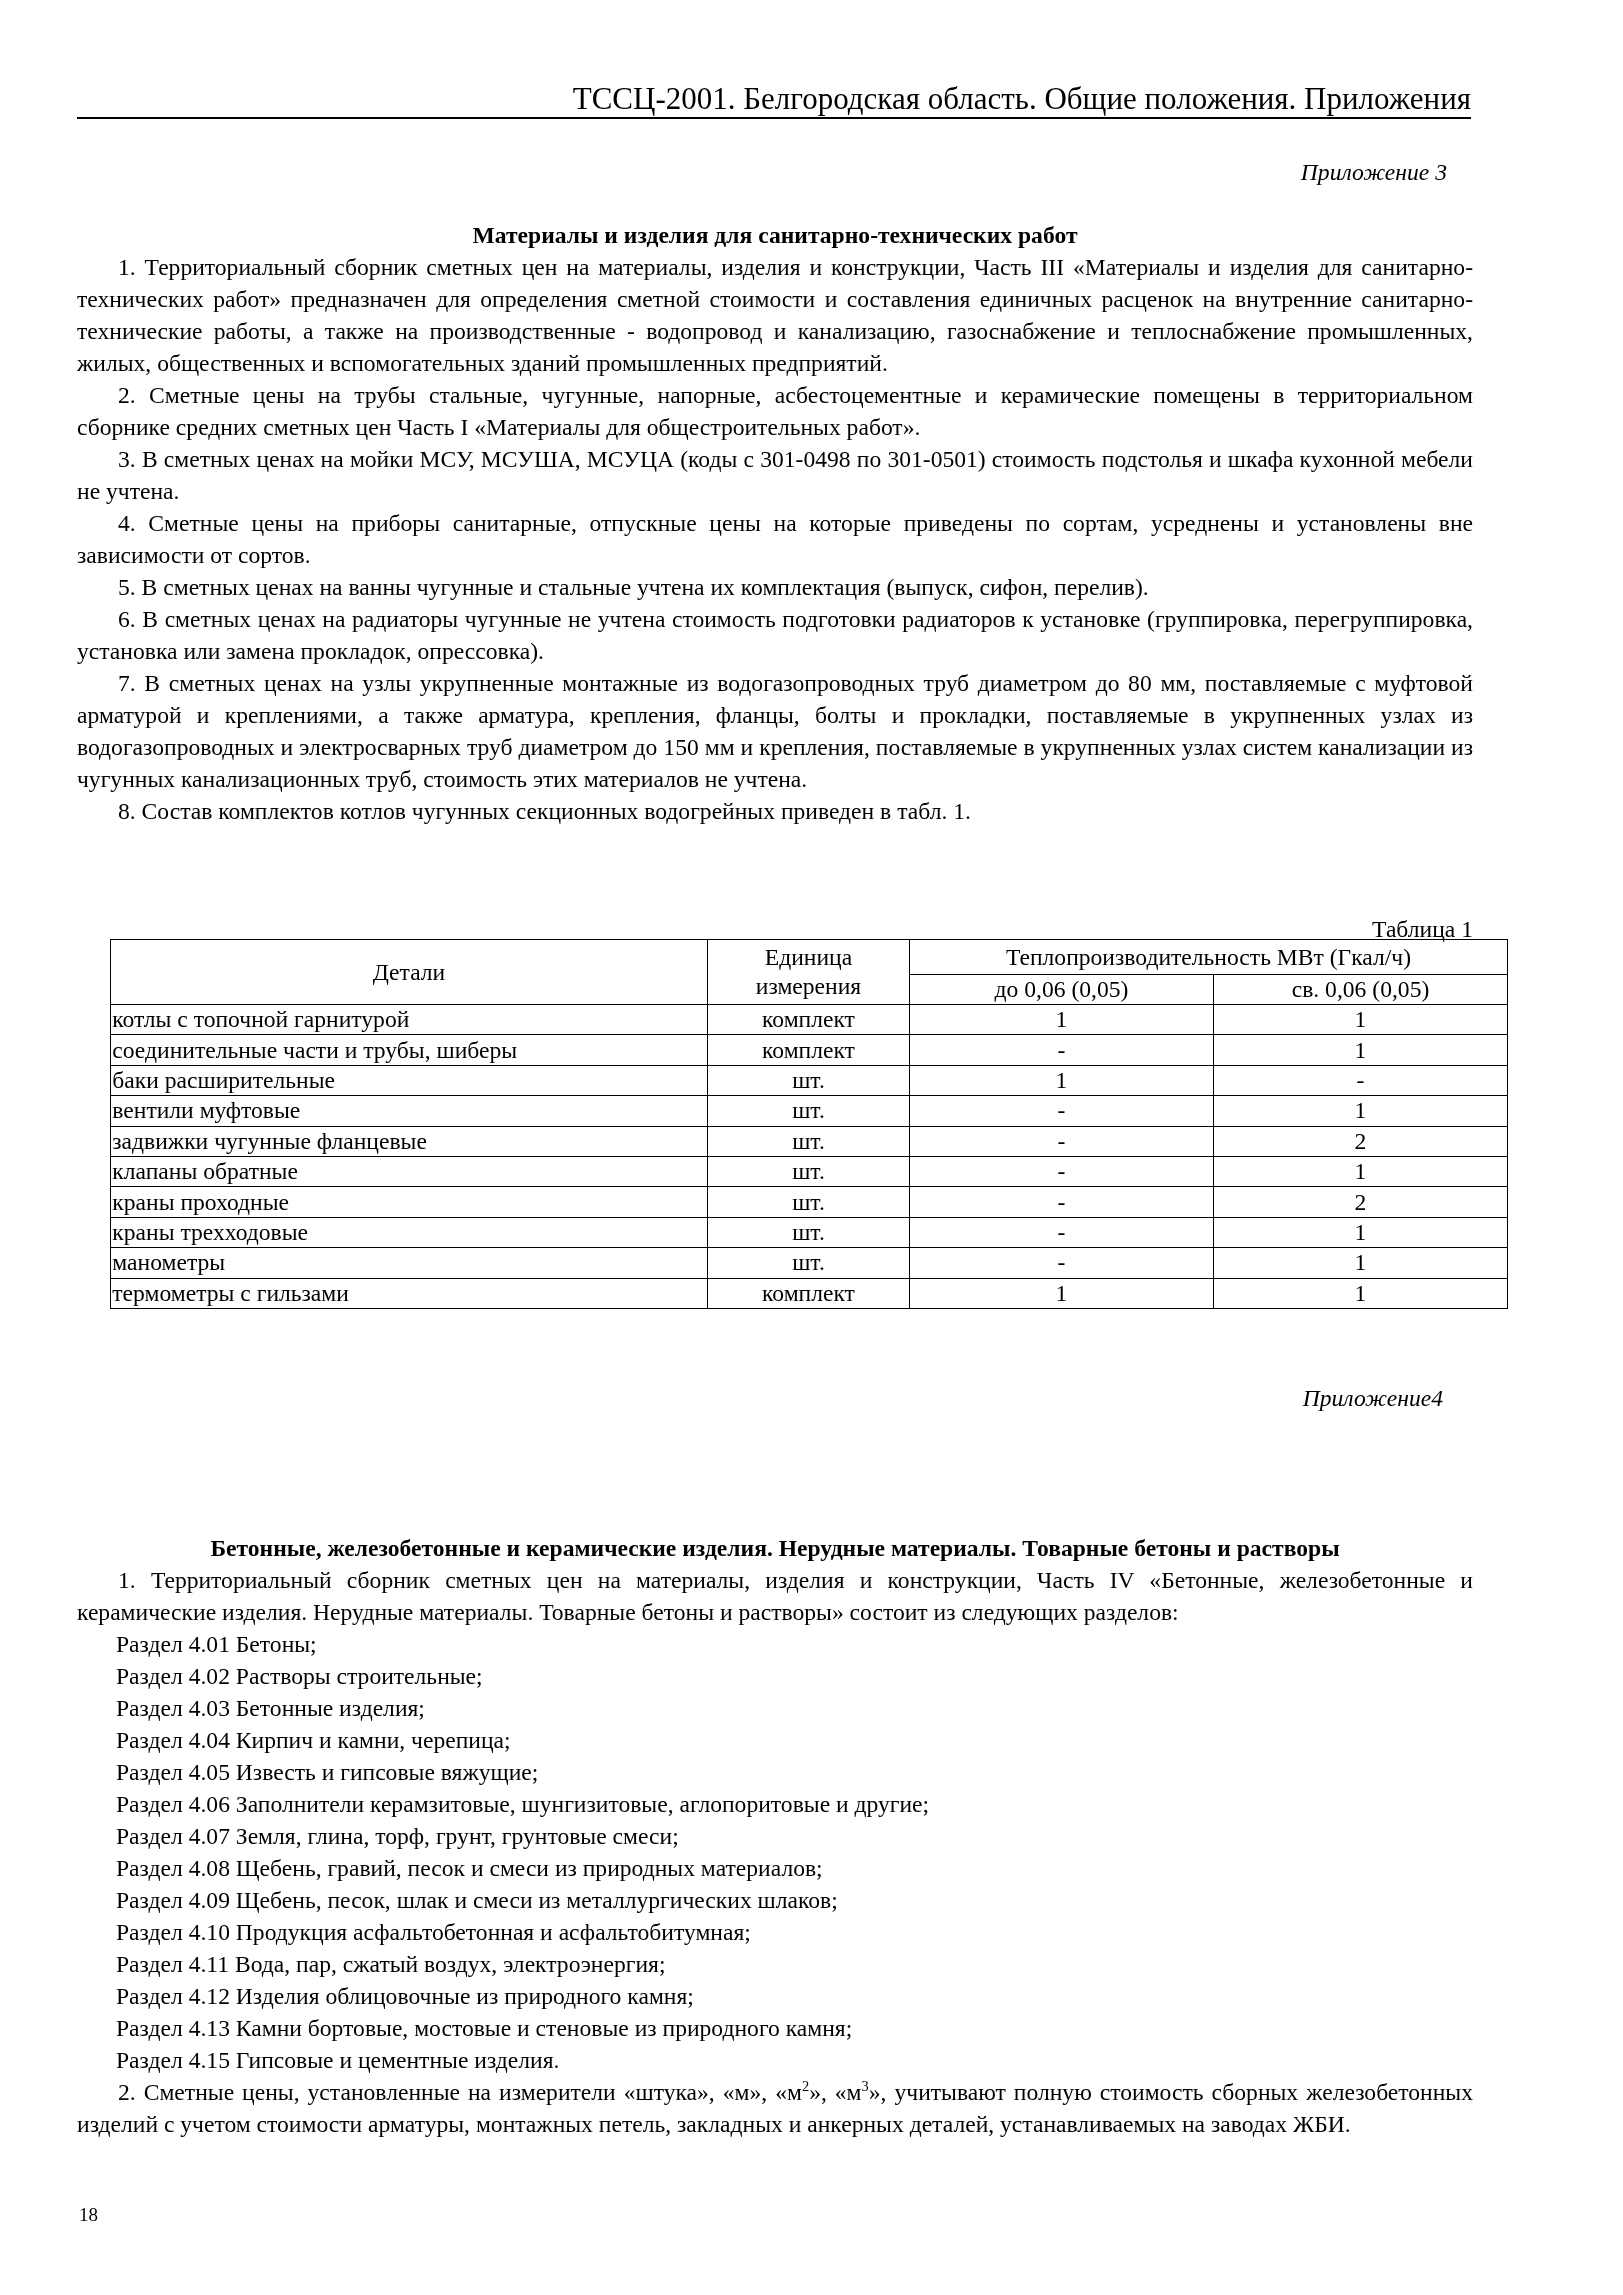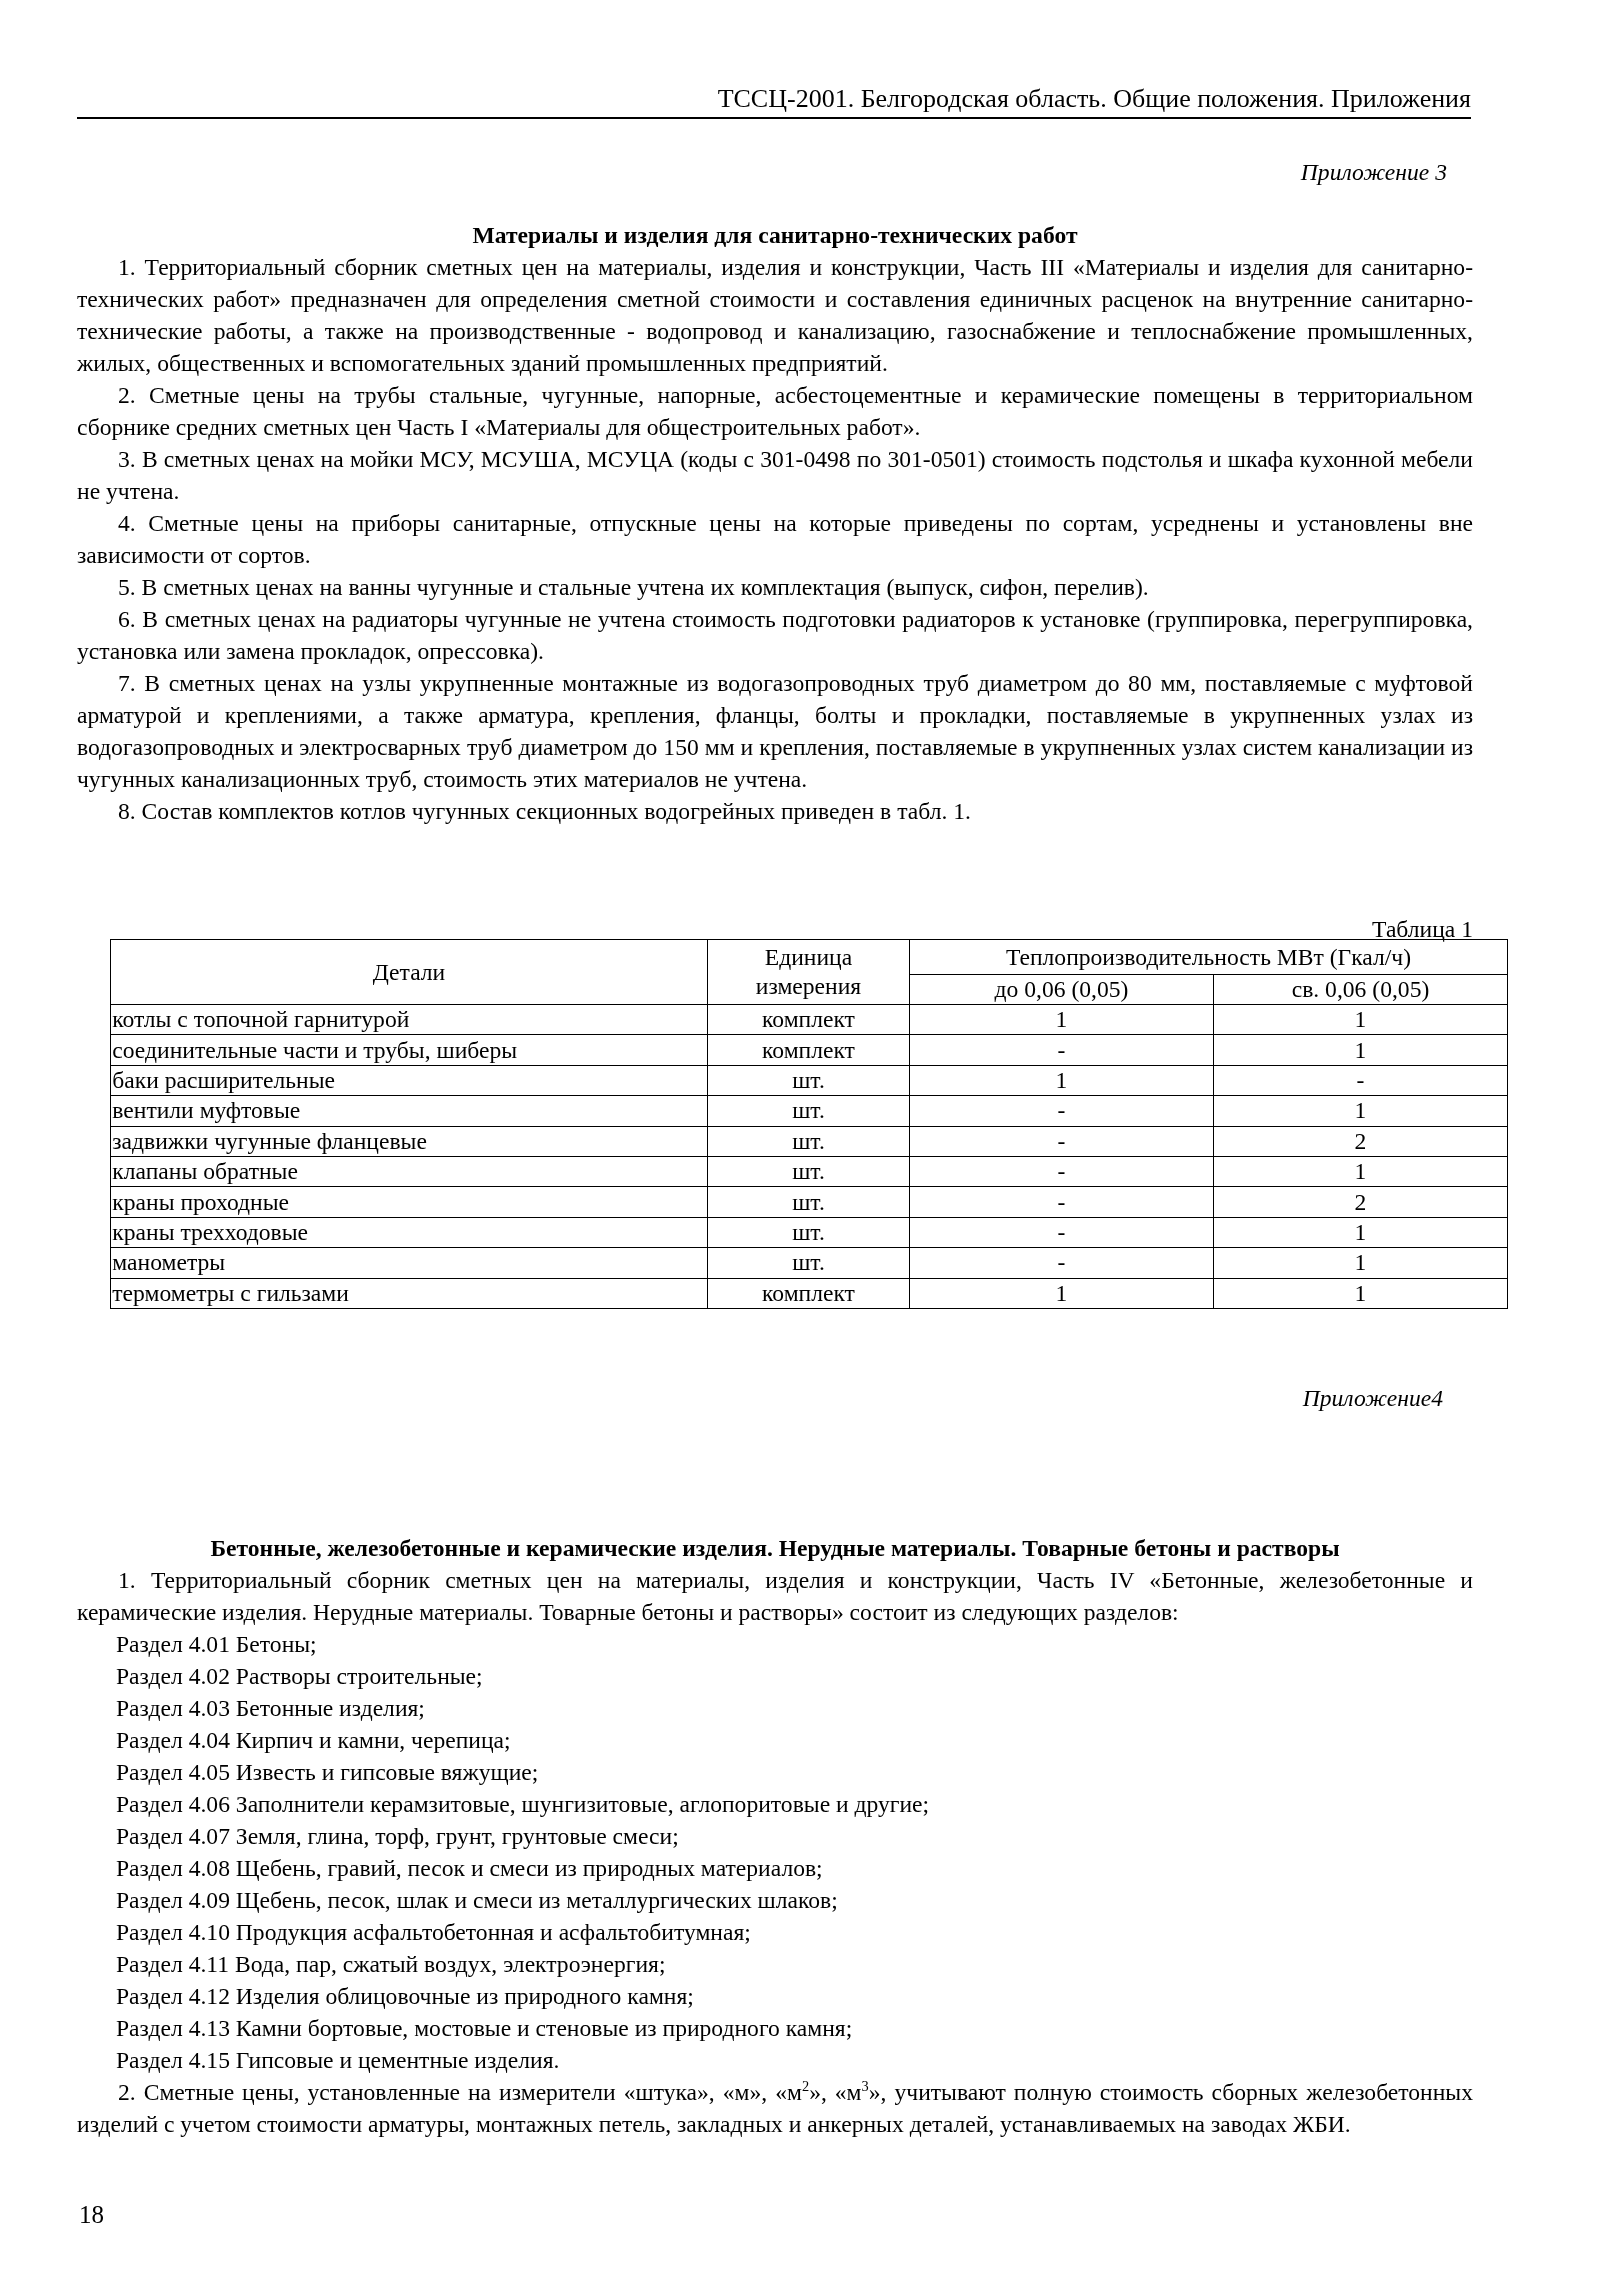--- a/index.html
+++ b/index.html
@@ -5,40 +5,40 @@
   html, body { margin: 0; padding: 0; background: #ffffff; }
   body {
     width: 1623px; height: 2295px; position: relative; overflow: hidden;
     font-family: "Liberation Serif", "DejaVu Serif", serif;
     color: #000000; font-size: 23.6px; line-height: 32px;
   }
   .abs { position: absolute; }
   .content { left: 77px; width: 1396px; }
   .running-header {
     top: 84px; left: 77px; width: 1394px; text-align: right;
-    font-size: 26px; line-height: 29px;
+    font-size: 31px; line-height: 29px;
   }
   .header-rule { top: 117px; left: 77px; width: 1394px; height: 2px; background: #000; }
   .appendix-label { text-align: right; padding-right: 0; font-style: italic; }
   .appendix-label span { display: inline-block; }
   .title { text-align: center; font-weight: bold; }
   .para { text-align: justify; text-indent: 41px; margin: 0; }
   .list-item { margin: 0; padding-left: 39px; }
   table.data {
     border-collapse: collapse; width: 1398px; table-layout: fixed;
     font-size: 23.6px; line-height: 29px;
   }
   table.data td, table.data th {
     border: 1.3px solid #000; padding: 0 1.3px; font-weight: normal; height: 29.4px;
   }
   table.data th { text-align: center; vertical-align: middle; }
   table.data td.c { text-align: center; font-family: Liberation Serif, serif; }
   table.data td.l { text-align: left; }
   sup { font-size: 14.4px; line-height: 0; vertical-align: super; }
-  .page-number { top: 2200px; left: 79px; font-size: 25px; line-height: 29px; }
+  .page-number { top: 2200px; left: 79px; font-size: 19px; line-height: 29px; }
 </style>
 </head>
 <body>
 
 <div class="abs running-header">ТССЦ-2001. Белгородская область. Общие положения. Приложения</div>
 <div class="abs header-rule"></div>
 
 <div class="abs content appendix-label" style="top:156px; padding-right:26px; width:1370px;">
   <span>Приложение 3</span>
 </div>

